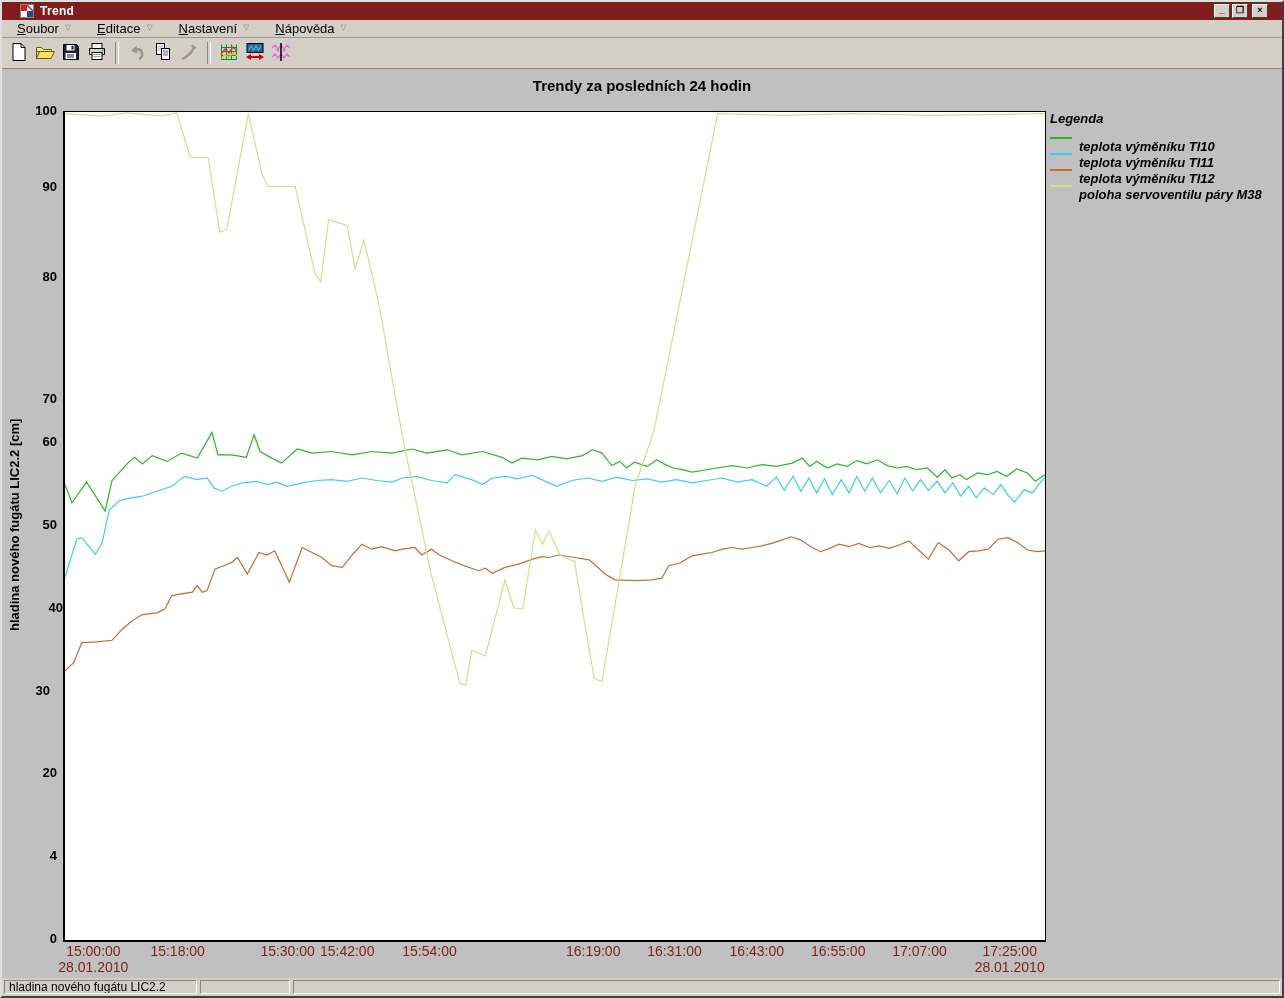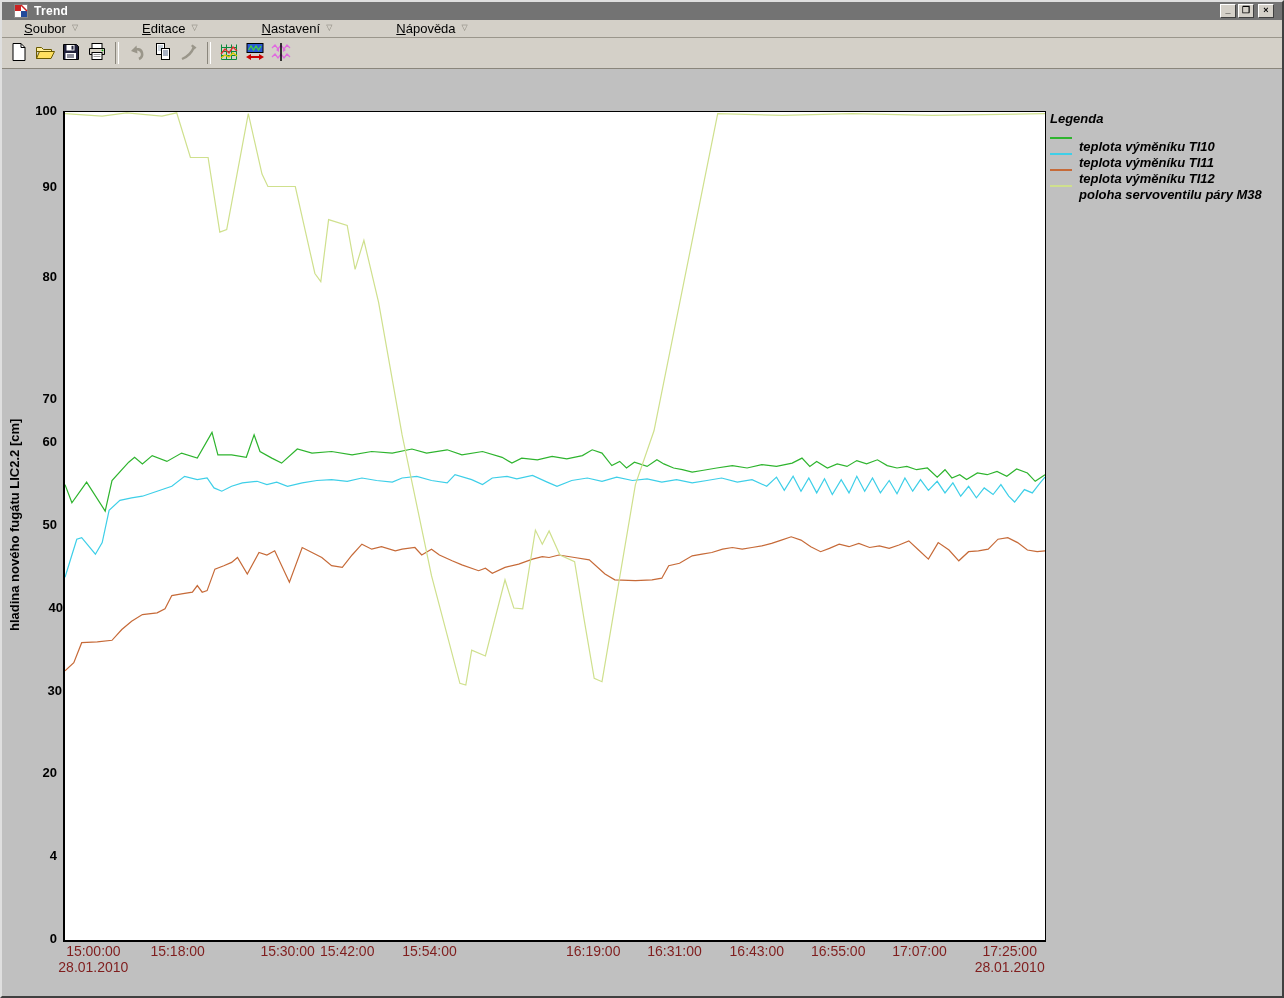--- a/index.html
+++ b/index.html
@@ -1,26 +1,26 @@
 <!DOCTYPE html>
 <html><head>
 <meta charset="utf-8">
 <style>
   html,body{margin:0;padding:0;background:#9a9a9a;}
   body{width:1284px;height:998px;position:relative;font-family:"Liberation Sans",sans-serif;}
   .window{position:absolute;inset:0;background:#c0c0c0;border:2px solid;border-color:#dfdfdf #404040 #404040 #dfdfdf;box-sizing:border-box;}
   
-  .titlebar{position:absolute;left:0;top:0;right:0;height:18px;background:#737373;display:flex;align-items:center;padding:0 8px;}
+  .titlebar{position:absolute;left:0;top:0;right:0;height:18px;background:#7f1d1d;display:flex;align-items:center;padding:0 14px;}
   .app-icon{width:14px;height:14px;margin:0 6px 0 4px;flex:0 0 auto;}
   .title-text{color:#fff;font-weight:bold;font-size:12px;letter-spacing:.3px;}
   .win-btns{margin-left:auto;display:flex;gap:2px;}
   .win-btn{width:16px;height:14px;background:#d4d0c8;border:1px solid;border-color:#fff #404040 #404040 #fff;font-size:9px;line-height:11px;text-align:center;font-weight:bold;color:#000;box-sizing:border-box;cursor:default;}
   .win-btn.close{margin-left:2px;}
   
-  .menubar{position:absolute;left:0;top:18px;right:0;height:18px;background:#d4d0c8;display:flex;align-items:center;padding-left:22px;font-size:13px;border-bottom:1px solid #9a968c;box-sizing:border-box;gap:38px;}
+  .menubar{position:absolute;left:0;top:18px;right:0;height:18px;background:#d4d0c8;display:flex;align-items:center;padding-left:15px;font-size:13px;border-bottom:1px solid #9a968c;box-sizing:border-box;}
   .menu-item{margin-right:26px;color:#000;display:inline-flex;align-items:center;cursor:default;}
   .menu-item u{text-decoration:underline;}
   .menu-tri{font-size:8px;color:#8a867c;margin-left:6px;position:relative;top:-1px;}
   
   .toolbar{position:absolute;left:0;top:36px;right:0;height:30px;background:#d4d0c8;display:flex;align-items:center;padding-left:4px;box-sizing:border-box;}
   .tb-btn{width:26px;height:26px;display:flex;align-items:center;justify-content:center;background:#d4d0c8;border:1px solid transparent;}
   .tb-btn svg{width:20px;height:20px;}
   .tb-sep{width:2px;height:22px;margin:0 5px;border-left:1px solid #8a867c;border-right:1px solid #fff;}
   
   .chartarea{position:absolute;left:0;top:66px;right:0;bottom:18px;background:#c0c0c0;border-top:1px solid #8a867c;overflow:hidden;}
@@ -155,38 +155,39 @@
         <span><svg viewBox="0 0 20 20">
             <polyline points="1,6 4,3 7,7 10,3 13,7 16,3 19,6" fill="none" stroke="#e06ae0" stroke-width="1.3"></polyline>
             <polyline points="1,15 4,12 7,16 10,12 13,16 16,12 19,15" fill="none" stroke="#e06ae0" stroke-width="1.3"></polyline>
             <path d="M10 1v18" stroke="#000" stroke-width="1.5"></path>
             <path d="M8 6L5 8l3 2zM12 6l3 2-3 2z" fill="#e06ae0"></path>
           </svg></span>
       </button>
     </div>
 
   <div class="chartarea">
+    <div class="chart-title">Trendy za posledních 24 hodin</div>
     <div class="ylabel">hladina nového fugátu LIC2.2 [cm]</div>
     <div class="plot">
       <svg id="plot-svg" viewBox="0 0 980 828" preserveAspectRatio="none">
           <polyline points="0.0,372.6 6.9,390.8 21.6,370.1 40.2,399.1 47.0,368.5 63.7,350.2 69.6,345.3 77.4,351.9 87.2,343.6 101.9,349.4 116.6,341.1 132.3,346.1 147.0,320.4 152.9,342.8 166.6,342.8 181.3,345.3 189.1,322.9 195.0,339.5 206.8,346.1 216.6,351.1 232.3,337.0 247.0,341.1 266.6,339.5 287.1,342.8 306.7,339.5 327.3,341.1 346.9,337.0 361.6,341.1 382.2,337.8 396.9,342.8 417.5,339.5 437.1,345.3 446.9,351.1 456.7,346.1 472.4,347.8 487.1,344.4 501.8,346.9 517.4,343.6 527.2,337.8 537.0,341.1 546.8,353.6 554.7,349.4 561.5,356.0 569.4,350.2 582.1,354.4 591.9,347.8 598.8,351.9 608.6,356.0 617.4,357.7 627.2,360.2 637.0,358.5 651.7,356.0 667.4,353.6 682.1,356.0 696.8,352.7 711.5,354.4 727.2,351.1 737.0,346.1 744.8,354.4 751.7,349.4 762.4,356.0 772.2,351.9 782.0,354.4 791.8,348.6 801.6,351.9 812.4,347.8 822.2,353.6 832.0,356.0 841.8,354.4 851.6,357.7 862.4,356.0 872.2,365.1 880.0,357.7 886.9,366.0 894.7,362.7 901.6,367.6 912.4,361.0 922.2,362.7 932.0,359.4 941.8,364.3 951.6,356.9 962.4,361.0 970.2,369.3 980.0,362.7" fill="none" stroke="#2eb42e" stroke-width="1.2"></polyline>
           <polyline points="0.0,465.3 6.9,443.0 11.8,427.2 16.7,425.6 30.4,442.2 37.2,430.6 44.1,398.3 54.9,388.3 66.6,385.8 77.4,384.2 92.1,379.2 106.8,374.3 119.6,364.3 132.3,367.6 142.1,366.0 149.0,375.9 156.8,379.2 166.6,374.3 177.4,370.9 192.1,369.3 201.9,372.6 211.7,370.1 222.5,374.3 237.2,370.9 251.9,368.5 266.6,367.6 282.2,369.3 296.9,366.0 311.6,368.5 327.3,370.1 337.1,366.0 351.8,364.3 366.5,368.5 382.2,370.9 390.0,362.7 406.7,367.6 417.5,372.6 427.3,366.0 442.0,364.3 451.8,366.8 467.5,363.5 482.2,370.1 492.0,374.3 506.7,368.5 522.3,366.0 537.0,369.3 551.7,365.1 567.4,368.5 582.1,366.8 596.8,370.1 611.5,367.6 627.2,370.9 641.9,368.5 656.6,366.0 672.3,370.1 687.0,367.6 701.7,374.3 711.5,365.1 719.3,378.4 728.1,364.3 736.0,379.2 743.8,366.0 751.7,380.9 759.5,366.8 767.3,382.5 776.2,367.6 784.0,380.9 791.8,364.3 799.7,379.2 807.5,366.0 815.4,380.9 824.2,368.5 832.0,381.7 839.9,366.0 847.7,379.2 855.5,367.6 863.4,378.4 872.2,369.3 880.0,380.9 887.9,370.9 895.7,384.2 903.6,374.3 911.4,385.8 919.2,375.9 928.1,382.5 935.9,372.6 943.7,384.2 949.6,390.0 959.4,377.6 967.3,380.9 975.1,370.9 980.0,365.1" fill="none" stroke="#3ecfe8" stroke-width="1.2"></polyline>
           <polyline points="0.0,558.9 8.8,550.6 16.7,530.7 32.3,529.9 47.0,528.3 56.8,517.5 66.6,509.2 77.4,502.6 92.1,500.9 100.0,496.8 106.8,483.6 116.6,481.9 127.4,480.2 132.3,473.6 137.2,480.2 142.1,478.6 149.9,457.1 158.8,453.7 166.6,450.4 172.5,445.5 182.3,462.0 194.0,440.5 201.9,443.0 209.7,438.8 224.4,470.3 237.2,435.5 247.0,440.5 256.8,445.5 266.6,453.7 277.3,455.4 287.1,443.0 296.9,432.2 306.7,437.2 316.5,434.7 330.3,438.8 337.1,437.2 349.9,435.5 356.7,443.0 366.5,437.2 374.4,443.0 387.1,448.8 396.9,452.9 413.6,458.7 420.4,456.2 427.3,461.2 440.0,455.4 453.7,452.1 467.5,447.1 477.3,444.6 484.1,445.5 493.9,443.0 509.6,445.5 524.3,447.9 540.0,462.0 549.8,467.8 570.4,468.6 587.0,467.8 596.8,466.2 603.7,453.7 614.5,451.3 627.2,443.8 637.0,442.2 646.8,440.5 657.6,437.2 667.4,435.5 677.2,437.2 687.0,435.5 696.8,433.9 706.6,431.4 716.4,428.1 726.2,424.8 736.0,428.1 745.8,434.7 755.6,439.7 764.4,436.4 774.2,432.2 784.0,434.7 793.8,431.4 804.6,435.5 814.4,433.9 824.2,436.4 834.0,433.0 843.8,428.9 853.6,438.0 863.4,447.1 873.2,430.6 884.0,438.0 893.8,448.8 903.6,439.7 913.4,438.8 923.2,437.2 933.0,427.2 942.8,425.6 952.6,430.6 962.4,438.0 972.2,439.7 980.0,438.8" fill="none" stroke="#c66a38" stroke-width="1.2"></polyline>
           <polyline points="0.0,1.7 37.2,4.1 61.7,0.8 97.0,4.1 111.7,0.8 125.4,45.5 143.1,45.5 154.8,120.1 161.7,117.6 183.3,1.7 197.0,62.1 202.9,74.5 230.3,74.5 249.9,161.5 255.8,169.7 263.6,107.6 282.2,113.4 290.1,157.3 298.9,128.3 313.6,190.4 337.1,322.9 366.5,463.7 394.9,571.3 400.8,573.0 406.7,538.2 420.4,544.0 440.0,467.8 448.8,496.0 457.7,496.8 470.4,418.1 477.3,432.2 484.1,419.0 494.9,443.0 509.6,449.6 519.4,509.2 529.2,566.4 537.0,569.7 570.4,372.6 589.0,318.8 652.7,1.7 717.4,3.3 786.9,1.7 867.3,3.3 980.0,1.7" fill="none" stroke="#cfe08d" stroke-width="1.2"></polyline>
         </svg>
     </div>
     <div id="yticks">
         <div class="ytick" style="left: 7px; top: 34px;">100</div>
         <div class="ytick" style="left: 7px; top: 110px;">90</div>
         <div class="ytick" style="left: 7px; top: 199.6px;">80</div>
         <div class="ytick" style="left: 7px; top: 282.4px; margin-top: 40px;">70</div>
         <div class="ytick" style="left: 7px; top: 365.2px;">60</div>
         <div class="ytick" style="left: 7px; top: 448px;">50</div>
         <div class="ytick" style="left: 13px; top: 530.8px;">40</div>
-        <div class="ytick" style="left: 12px; top: 613.6px;">30</div>
+        <div class="ytick" style="left: 0; top: 613.6px;">30</div>
         <div class="ytick" style="left: 7px; top: 696.4px;">20</div>
         <div class="ytick" style="left: 7px; top: 779.2px;">4</div>
         <div class="ytick" style="left: 7px; top: 862px;">0</div>
       </div>
     <div id="xticks">
         <div class="xtick" style="left: 41.38px; top: 874px;">15:00:00</div>
         <div class="xtick" style="left: 41.38px; top: 890px;">28.01.2010</div>
         <div class="xtick" style="left: 125.66px; top: 874px;">15:18:00</div>
         <div class="xtick" style="left: 212.88px; top: 874px; text-align: right;">15:30:00</div>
         <div class="xtick" style="left: 295.2px; top: 874px;">15:42:00</div>
@@ -216,14 +217,19 @@
             <span class="legend-label">teplota výměníku TI12</span>
           </div>
           <div class="legend-item">
             <span class="legend-swatch" style="border-top-color: rgb(207, 224, 141);"></span>
             <span class="legend-label">poloha servoventilu páry M38</span>
           </div>
         </div>
     </div>
   </div>
 
+  <div class="statusbar">
+    <span class="status-panel sp1">hladina nového fugátu LIC2.2</span>
+    <span class="status-panel sp2"></span>
+    <span class="status-panel sp3"></span>
+  </div>
 
 </div>
 
 </body></html>

